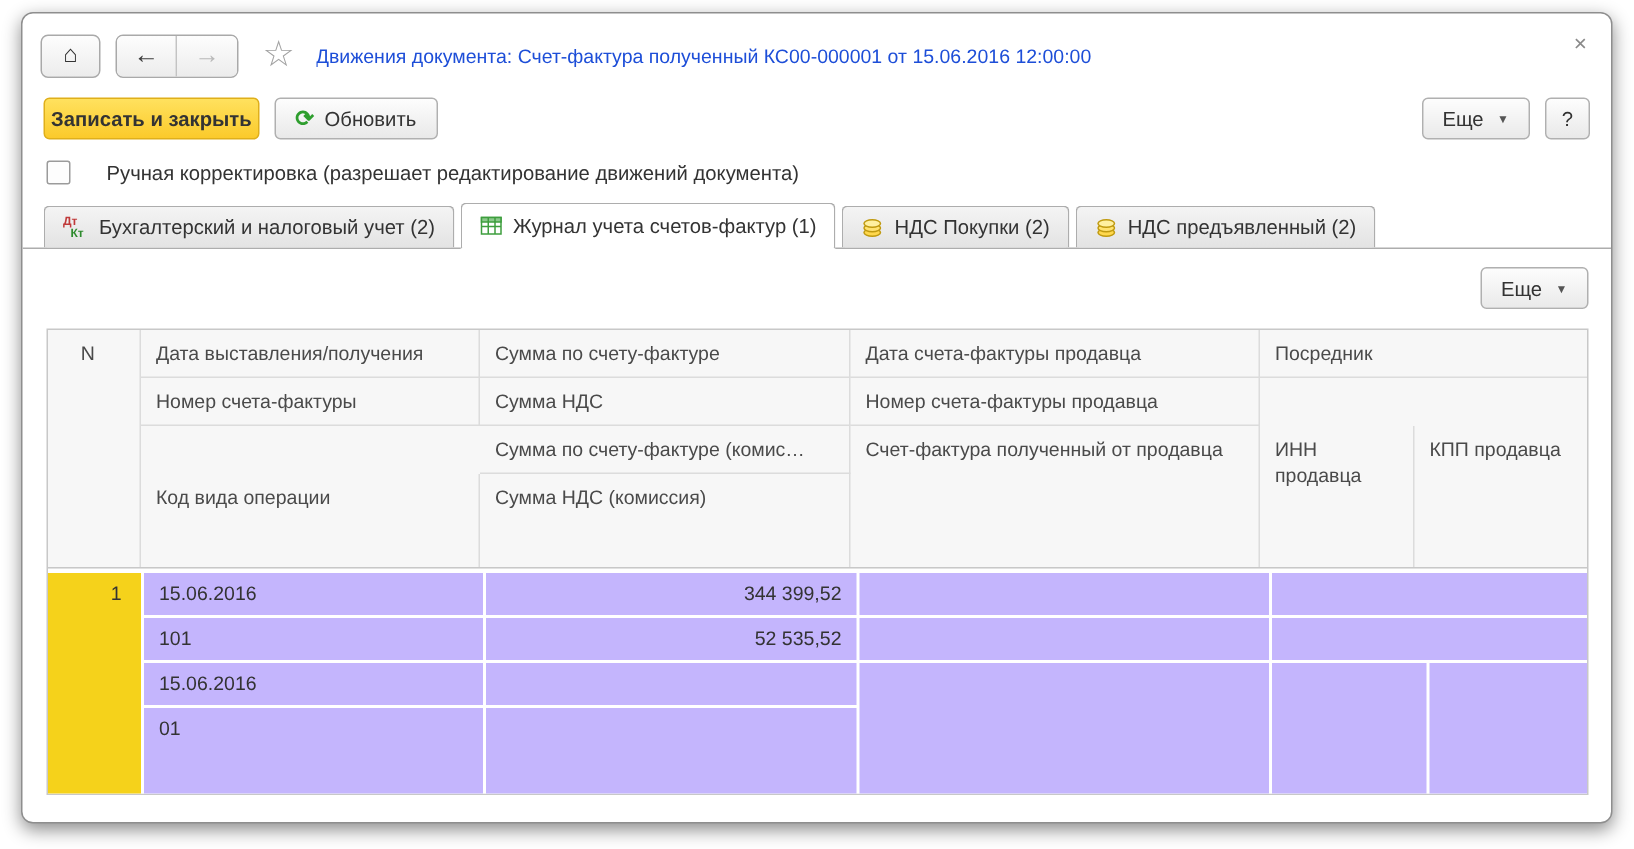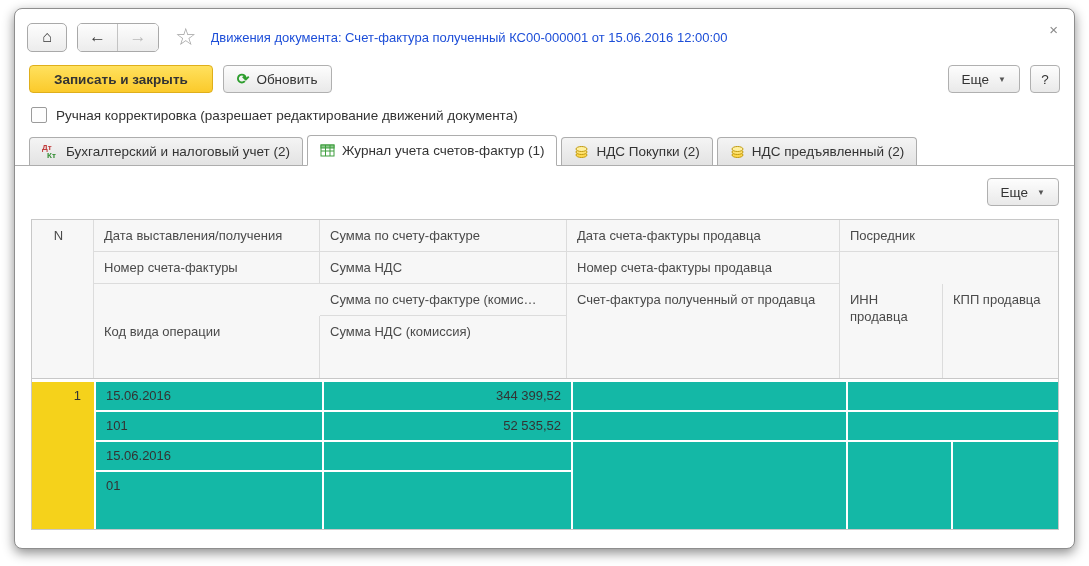--- a/index.html
+++ b/index.html
@@ -28,30 +28,30 @@
   .win-title { font-size:13px; color:#1d4ed8; flex:1; white-space:nowrap; overflow:hidden; }
   .close-x { font-size:15px; color:#8a8a8a; padding:0 4px; margin-left:8px; align-self:flex-start; margin-top:6px; }
   
   .toolbar { display:flex; align-items:center; gap:10px; padding:6px 14px 8px 14px; }
   .btn {
     height:28px; display:inline-flex; align-items:center; gap:7px; padding:0 13px;
     background:linear-gradient(#fdfdfd,#e9e9e9); border:1px solid #b0b0b0; border-radius:4px;
     font-size:13.5px; color:#333;
   }
   .btn-primary {
-    height:28px; display:inline-flex; align-items:center; padding:0 24px;
+    height:28px; display:inline-flex; align-items:center; padding:0 4px;
     background:linear-gradient(#ffe15e,#fbca2b); border:1px solid #dfaf1b; border-radius:4px;
     font-size:13.5px; font-weight:bold; color:#333;
   }
   .refresh-glyph { color:#2e9e2e; font-size:15px; font-weight:bold; }
   .caret { font-size:8px; color:#555; margin-left:2px; }
   .spacer { flex:1; }
   .help-btn { width:30px; justify-content:center; padding:0; }
   
-  .check-row { display:flex; align-items:center; gap:9px; padding:6px 14px 12px 16px;text-align:center; }
+  .check-row { display:flex; align-items:center; gap:24px; padding:6px 14px 12px 16px;text-align:center; }
   .checkbox { width:16px; height:16px; border:1px solid #9b9b9b; border-radius:2px; background:#fdfdfd; }
   .check-label { font-size:13.5px; color:#333; }
   
   .tabbar { display:flex; align-items:flex-end; padding:0 0 0 14px; border-bottom:1px solid #adadad; height:31px; }
   .tab {
     display:flex; align-items:center; gap:7px; height:28px; padding:0 12px; margin-right:4px;
     background:linear-gradient(#f4f4f4,#e3e3e3); border:1px solid #adadad; border-bottom:none;
     border-radius:4px 4px 0 0; font-size:13.5px; color:#333; white-space:nowrap;
   }
   .tab.active { background:#fff; height:31px; margin-bottom:-1px; border-bottom:1px solid #fff; }
@@ -66,21 +66,21 @@
   .hdr-grid, .data-grid { display:grid; grid-template-columns:62px 226px 247px 273px 103px 1fr; }
   .hdr-grid { grid-template-rows:32px 32px 32px 62px; background:#f7f7f7; border-bottom:1px solid #c8c8c8; }
   .hcell {
     border-right:1px solid #dcdcdc; border-bottom:1px solid #dcdcdc;
     padding:8px 8px 0 10px; font-size:13px; color:#4a4a4a; line-height:1.3; overflow:hidden;
   }
   .hcell.last-col { border-right:none; }
   .hcell.last-row { border-bottom:none; }
   .hcell.n-col { text-align:center; padding-left:0; }
   .data-grid { margin:3px 0 0 0; gap:2px; grid-template-rows:28px 28px 28px 57px; background:#fff; }
-  .dcell { background:#14b8a6; padding:6px 10px 0 10px; font-size:13px; color:#333; overflow:hidden; }
+  .dcell { background:#c4b5fd; padding:6px 10px 0 10px; font-size:13px; color:#333; overflow:hidden; }
   .dcell.num { text-align:right; }
   .dcell.n-col { background:#f5d21b; text-align:right; padding-right:13px; }
   .r1{grid-row:1;} .r2{grid-row:2;} .r3{grid-row:3;} .r4{grid-row:4;}
   .r3s2{grid-row:3 / span 2;} .r1s4{grid-row:1 / span 4;}
   .c1{grid-column:1;} .c2{grid-column:2;} .c3{grid-column:3;} .c4{grid-column:4;}
   .c5{grid-column:5;} .c6{grid-column:6;} .c5s2{grid-column:5 / span 2;}
   
   .tab-ico { display:inline-flex; width:15px; height:15px; }
 </style>
 </head>

